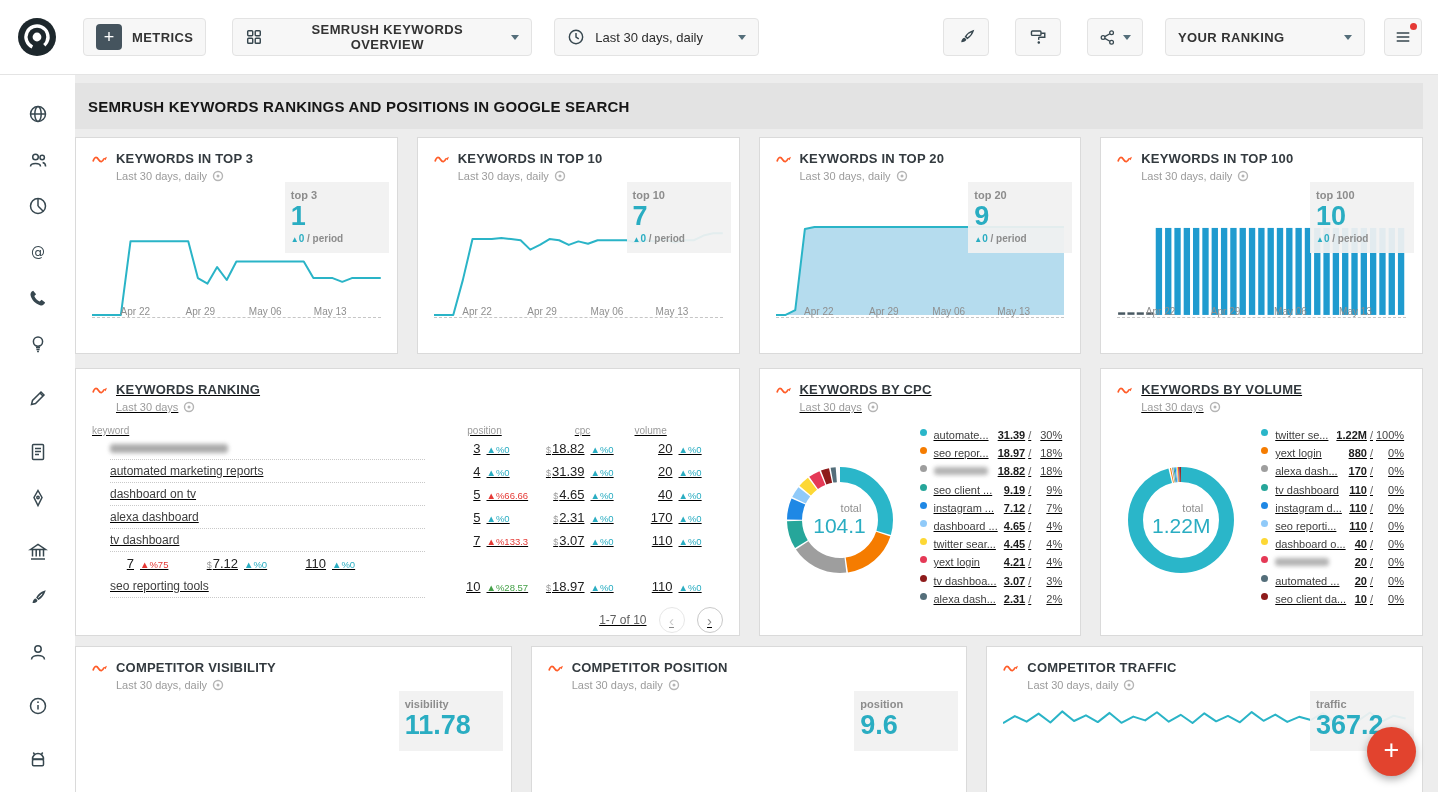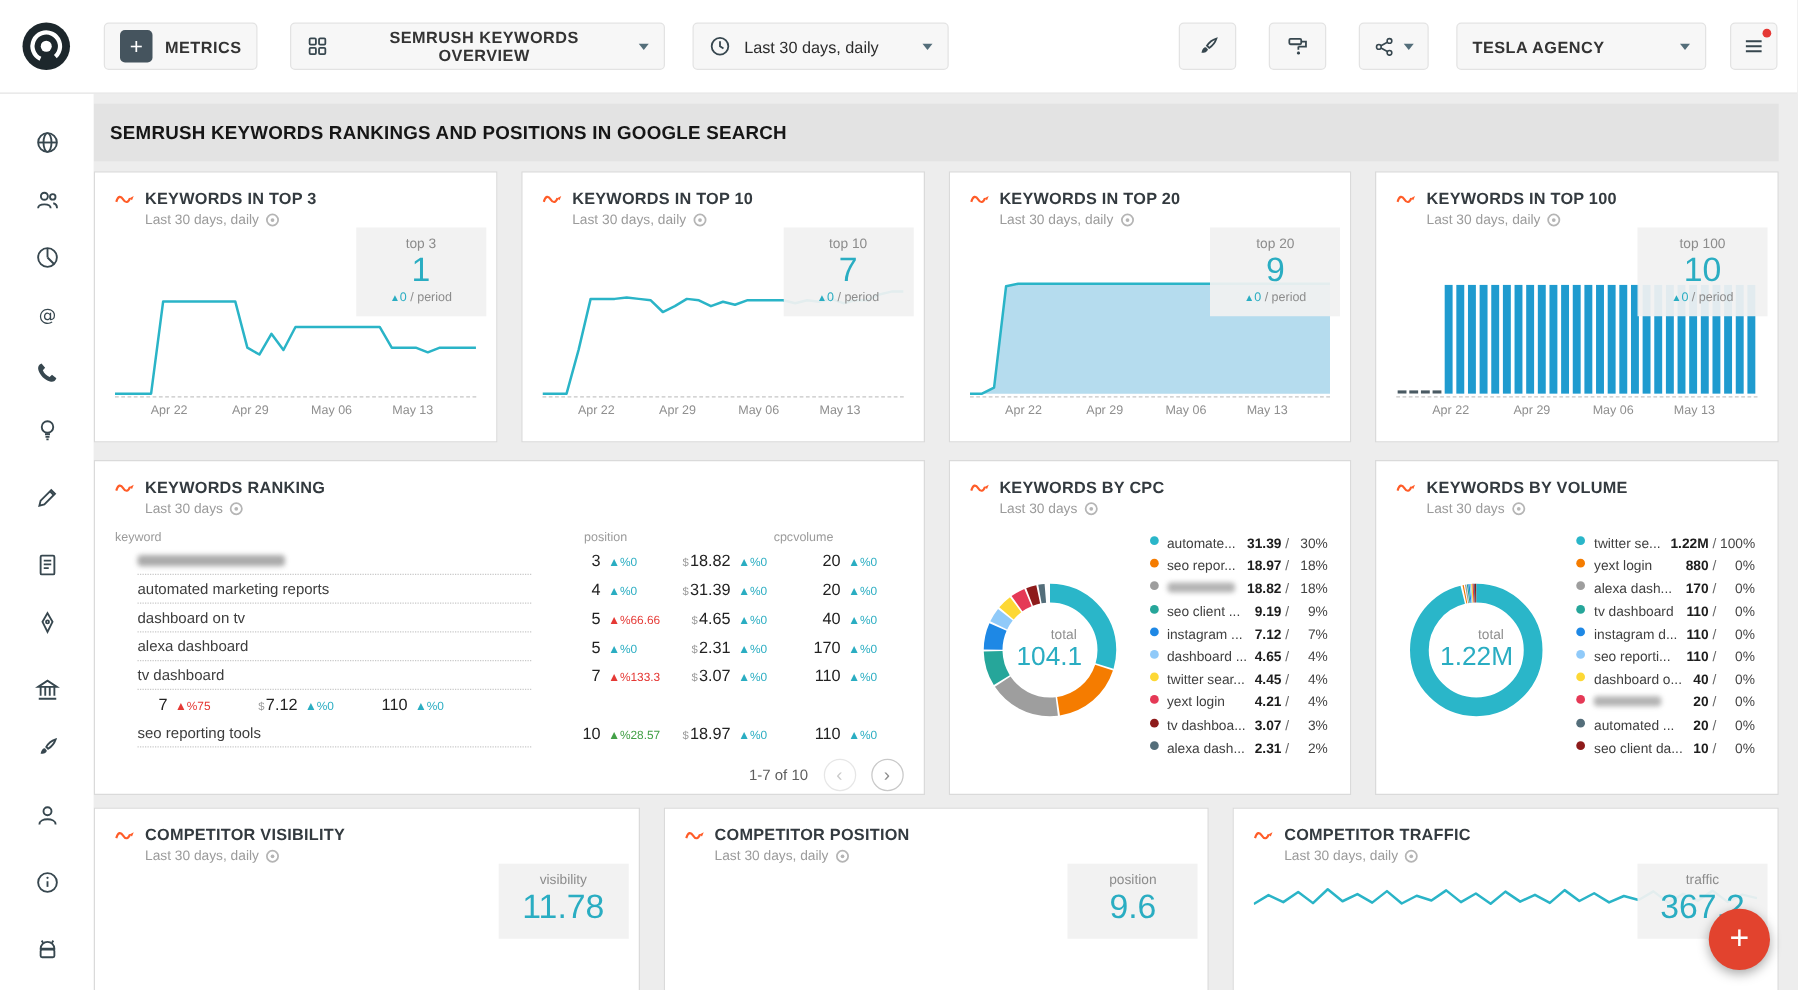--- a/index.html
+++ b/index.html
@@ -39,51 +39,51 @@
            color:#37474f;cursor:pointer;border-radius:4px;flex:none;}
   .sb-gap{height:8px;flex:none;}
 
   
   .content{position:absolute;top:75px;left:75px;width:1363px;height:717px;background:#ededed;
            overflow:hidden;box-sizing:border-box;padding:8px 15px 0 0;}
   .band{height:46px;background:#e3e3e3;display:flex;align-items:center;padding:0 13px;margin-bottom:8px;}
   .band h2{margin:0;font-size:15px;font-weight:700;color:#161616;letter-spacing:.2px;}
   .grid{display:grid;gap:19px;}
   .g1{grid-template-columns:repeat(4,1fr);margin-bottom:14px;}
-  .g2{grid-template-columns:repeat(4,1fr);margin-bottom:10px;}
+  .g2{grid-template-columns:repeat(4,1fr);margin-bottom:10px;text-decoration:underline;}
   .g3{grid-template-columns:repeat(3,1fr);}
   .g1 .card{height:217px;}
   .g2 .card{height:268px;}
   .g3 .card{height:240px;}
   .span2{grid-column:span 2;}
   .card{background:#fff;border:1px solid #dadada;box-sizing:border-box;padding:13px 16px;position:relative;}
   .card-head{display:flex;align-items:center;gap:8px;}
   .card-head h3{margin:0;font-size:13px;font-weight:700;color:#333a3f;letter-spacing:.2px;}
   .card-sub{margin:4px 0 0 24px;font-size:11px;color:#9b9b9b;display:flex;align-items:center;gap:5px;}
 
   
   .chart-wrap{position:relative;height:147px;margin-top:8px;}
   .chart-wrap.axis-line::after{content:"";position:absolute;left:0;right:0;bottom:19px;
        border-bottom:1px dashed #c6c6c6;}
   .spark{position:absolute;left:0;right:0;bottom:20px;width:100%;height:104px;}
-  .x-axis{position:absolute;left:0;right:0;bottom:0;height:14px;}
+  .x-axis{position:absolute;left:0;right:0;bottom:17px;height:14px;}
   .x-axis span{position:absolute;transform:translateX(-50%);font-size:10px;color:#8f8f8f;white-space:nowrap;}
   .stat-box{position:absolute;top:-8px;right:-8px;width:92px;background:rgba(241,241,241,.93);
-            padding:7px 6px 9px;text-align:center;z-index:2;}
+            padding:7px 6px 9px;text-align:left;z-index:2;font-weight:bold;}
   .stat-label{font-size:11px;color:#8c8c8c;}
   .stat-value{font-size:27px;color:#2aadc2;line-height:1.18;}
   .stat-delta{font-size:10px;color:#8c8c8c;}
   .stat-delta .tri{color:#2aadc2;font-size:8px;}
   .stat-delta .dv{color:#2aadc2;}
 
   
   .rank-head{display:flex;font-size:10px;color:#9b9b9b;margin:12px 0 1px;}
   .h-key{flex:1;margin-right:14px;}
   .h-pos{width:92px;text-align:center;}
-  .h-cpc{width:104px;text-align:right;}
+  .h-cpc{width:104px;text-align:center;}
   .h-vol{width:88px;}
   .krow{display:flex;align-items:stretch;height:23px;}
   .kname{flex:1;font-size:12px;color:#3d3d3d;border-bottom:1px dotted #c9c9c9;
          display:flex;align-items:center;margin-right:14px;margin-left:18px;}
   .kcell{display:flex;align-items:baseline;justify-content:flex-end;padding-top:4px;}
   .kc-pos{width:92px;}.kc-cpc{width:104px;}.kc-vol{width:88px;}
   .knum{font-size:13px;color:#222;}
   .cur{font-size:9px;color:#9b9b9b;margin-right:1px;}
   .kdelta{font-size:9.5px;margin-left:6px;width:44px;text-align:left;}
   .t-neutral{color:#2aadc2;}.t-bad{color:#e53935;}.t-good{color:#43a047;}
@@ -175,21 +175,21 @@
       <button class="tb-btn" style="width:56px;justify-content:center;gap:7px;padding:0;">
         <svg class="ico" width="17" height="17" viewBox="0 0 20 20" fill="none" stroke="#37474f" stroke-width="1.5">
           <circle cx="4.8" cy="10" r="2.2"></circle>
             <circle cx="14.8" cy="4.4" r="2.2"></circle>
             <circle cx="14.8" cy="15.6" r="2.2"></circle>
           <path d="M6.8 9l6-3.4M6.8 11l6 3.4"></path>
         </svg>
         <span class="caret" style="margin-left:0;"></span>
       </button>
       <button class="tb-btn dd-agency">
-        <span class="lbl">TESLA AGENCY</span>
+        <span class="lbl">YOUR RANKING</span>
         <span class="caret"></span>
       </button>
       <button class="tb-btn menu-btn">
         <svg class="ico" width="18" height="18" viewBox="0 0 20 20" stroke="#37474f" stroke-width="1.8">
           <path d="M3 5.5h14M3 10h14M3 14.5h14"></path>
         </svg>
         <span class="dot-badge"></span>
       </button>
     </div>
   </header>

